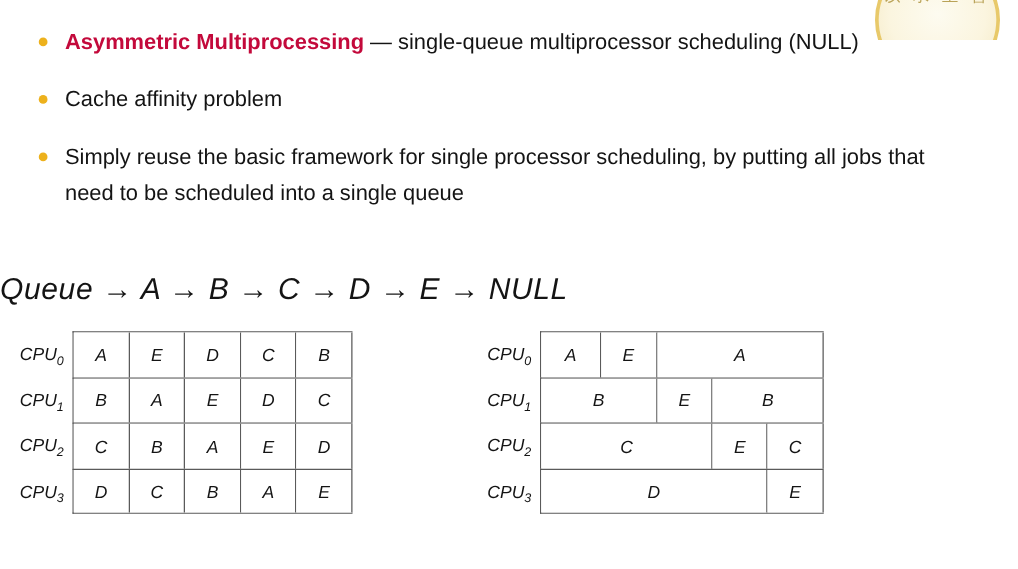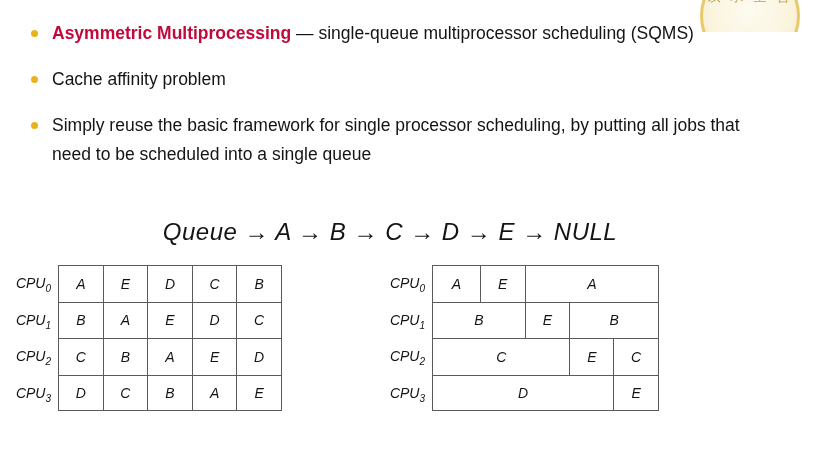--- a/index.html
+++ b/index.html
@@ -45,21 +45,21 @@
     background:#edb11c;
   }
   .bullet-text{
     font-size:17.5px; line-height:29px; color:#141414;
   }
   .em-head{ color:#c3093b; font-weight:bold; }
 
   
   .queue-line{
     position:absolute; left:0; top:218px; width:780px;
-    text-align:center;
+    text-align:left;
     font-style:italic; font-size:24px; color:#141414;
     letter-spacing:.5px;
     white-space:nowrap;
   }
 
   
   .diagram{ position:absolute; top:265px; left:0; width:783px; height:160px; }
 
   .sched-table{ position:absolute; }
   .row{ position:relative; height:36.5px; }
@@ -90,21 +90,21 @@
 
 <div class="logo-wrap">
   <div class="logo-ring"></div>
   <div class="logo-chars">以 求 至 善</div>
 </div>
 
 <div class="bullets">
   <div class="bullet-row" style="margin-top:19px;">
     <span class="dot" style="background: rgb(237, 177, 28);"></span>
     <div class="bullet-text">
-      <span class="em-head" style="color: rgb(195, 9, 59);">Asymmetric Multiprocessing</span><span> — single-queue multiprocessor scheduling (SQMS)</span>
+      <span class="em-head" style="color: rgb(195, 9, 59);">Asymmetric Multiprocessing</span><span> — single-queue multiprocessor scheduling (NULL)</span>
     </div>
   </div>
 
   <div class="bullet-row" style="margin-top:17px;">
     <span class="dot" style="background: rgb(237, 177, 28);"></span>
     <div class="bullet-text">
       <span>Cache affinity problem</span>
     </div>
   </div>
 

